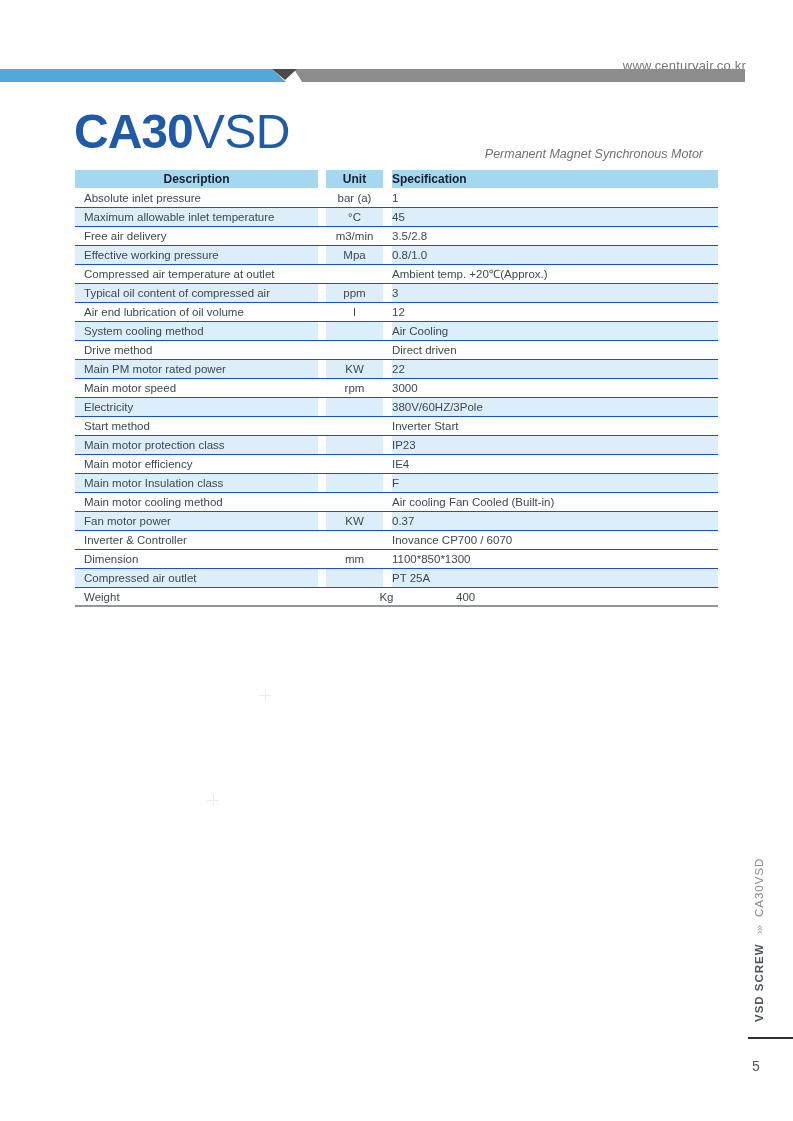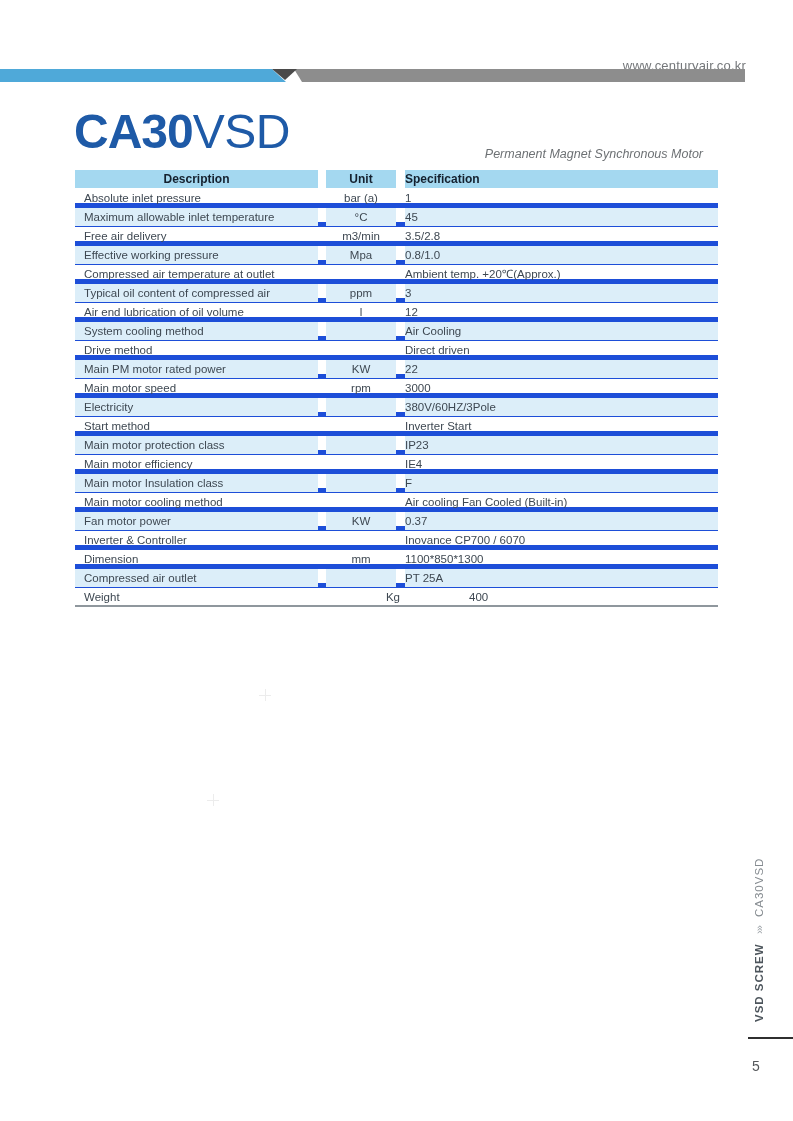--- a/index.html
+++ b/index.html
@@ -27,31 +27,31 @@
   .title .light { font-weight:400; }
   .subtitle {
     position:absolute; top:147px; right:90px;
     font-size:12.5px; font-style:italic; color:#6d7174;
   }
 
   
   .spec-table { position:absolute; left:75px; top:170px; width:643px; }
   .t-row {
     display:flex; height:19px; line-height:18px;
-    border-bottom:5px solid #1d4ed8;
+    border-bottom:1px solid #1d4ed8;
     font-size:11.5px; color:#3e4852;
   }
   .t-row.header {
     border-bottom:1px solid #ffffff;
     font-weight:700; font-size:12px; color:#14202e;
   }
   .t-row.last { border-bottom:2px solid #8f979d;gap:32px; }
   .cell { height:18px; }
   .c-desc { width:243px; padding-left:9px; overflow:hidden; white-space:nowrap; }
-  .c-unit { width:70px; margin-left:8px; text-align:center; }
+  .c-unit { width:57px; margin-left:8px; text-align:center; }
   .c-spec { flex:1; margin-left:9px; text-align:left; overflow:hidden; white-space:nowrap; }
   .t-row.header .c-desc { text-align:center; padding-left:0; }
   .t-row.header .cell { background:#a4d8f0; }
   .t-row.alt .cell { background:#dceef9; }
 
   
   .plus { position:absolute; width:12px; height:12px; }
   .plus::before { content:""; position:absolute; left:0; top:5.5px; width:12px; height:1px; background:#ececec; }
   .plus::after  { content:""; position:absolute; left:5.5px; top:0; width:1px; height:12px; background:#ececec; }
   .plus-1 { left:259px; top:689px; }

